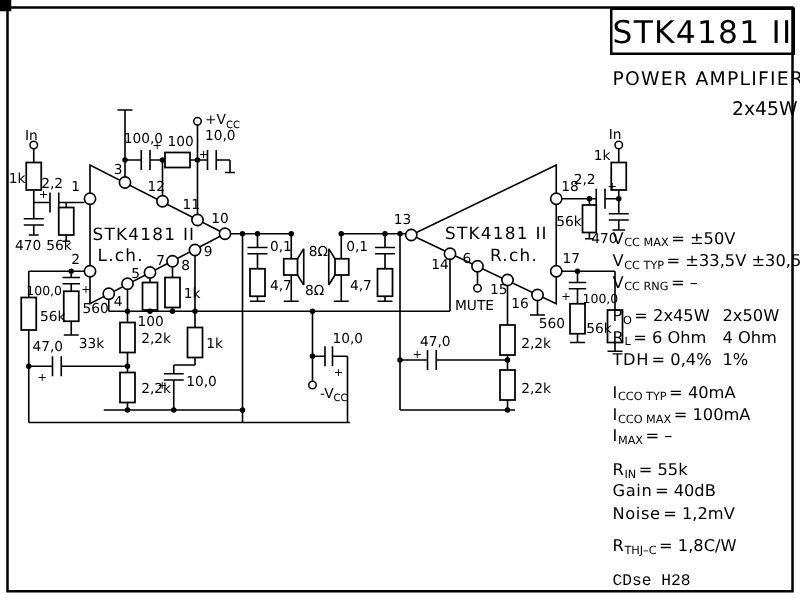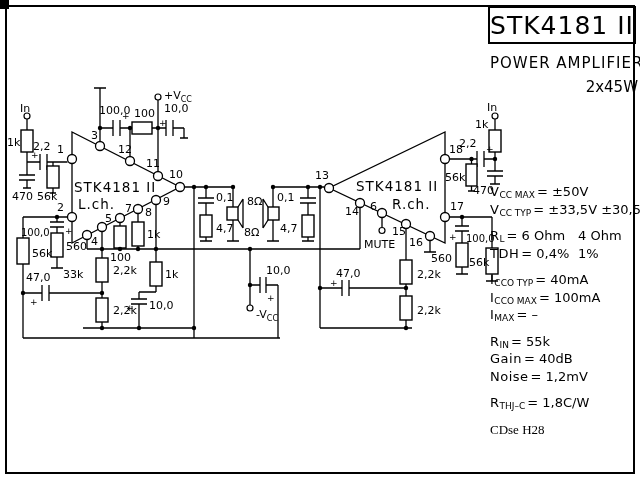--- a/index.html
+++ b/index.html
@@ -10,21 +10,21 @@
             text-align:center;font-size:25px;line-height:36px;letter-spacing:1px;white-space:nowrap}
   .subtitle{position:absolute;left:490px;top:54px;width:148px;text-align:right;font-size:15px;letter-spacing:1px;white-space:nowrap}
   .power{position:absolute;left:490px;top:78px;width:148px;text-align:right;font-size:15px}
   .specs{position:absolute;left:490px;top:184px;width:128px;font-size:13px}
   .spec-group{margin-bottom:9px}
   .spec-row{position:relative;height:17.5px;white-space:nowrap}
   .sym{letter-spacing:0.5px}
   .sub{font-size:9px;vertical-align:-2px}
   .val{margin-left:2px}
   .val2{position:absolute;left:88px;top:0}
-  .sfooter{font-family:Liberation Serif, serif;font-size:13px;margin-top:4px}
+  .sfooter{font-family:Liberation Mono, monospace;font-size:13px;margin-top:4px}
   svg text{font-size:11px;fill:#000}
   svg .icname{font-size:13.5px;letter-spacing:1px}
   svg .lbl10{font-size:10px}
   svg .plus{font-size:9px}
   svg .subT{font-size:8px}
   svg path,svg polygon,svg rect.comp,svg line{stroke:#000;fill:none;stroke-width:1.3}
   svg rect.comp{fill:#fff;stroke-width:1.4}
   svg circle.pin{fill:#fff;stroke:#000;stroke-width:1.3}
   svg circle.term{fill:#fff;stroke:#000;stroke-width:1.2}
   svg circle.dot{fill:#000;stroke:none}
@@ -245,22 +245,24 @@
 <div class="titlebox">
   <span>STK4181 II</span>
 </div>
 <div class="subtitle">POWER AMPLIFIER</div>
 <div class="power">2x45W</div>
 
 <div class="specs">
   <div class="spec-group">
     <div class="spec-row"><span class="sym">V</span><span class="sub">CC MAX</span><span class="val">= ±50V</span><span class="val2"></span></div>
     <div class="spec-row"><span class="sym">V</span><span class="sub">CC TYP</span><span class="val">= ±33,5V ±30,5V</span><span class="val2"></span></div>
-  </div>
-  <div class="spec-group">
+    <div class="spec-row"><span class="sym">V</span><span class="sub">CC RNG</span><span class="val">= –</span><span class="val2"></span></div>
+  </div>
+  <div class="spec-group">
+    <div class="spec-row"><span class="sym">P</span><span class="sub">O</span><span class="val">= 2x45W</span><span class="val2">2x50W</span></div>
     <div class="spec-row"><span class="sym">R</span><span class="sub">L</span><span class="val">= 6 Ohm</span><span class="val2">4 Ohm</span></div>
     <div class="spec-row"><span class="sym">TDH</span><span class="sub"></span><span class="val">= 0,4%</span><span class="val2">1%</span></div>
   </div>
   <div class="spec-group">
     <div class="spec-row"><span class="sym">I</span><span class="sub">CCO TYP</span><span class="val">= 40mA</span></div>
     <div class="spec-row"><span class="sym">I</span><span class="sub">CCO MAX</span><span class="val">= 100mA</span></div>
     <div class="spec-row"><span class="sym">I</span><span class="sub">MAX</span><span class="val">=   –</span></div>
   </div>
   <div class="spec-group">
     <div class="spec-row"><span class="sym">R</span><span class="sub">IN</span><span class="val">= 55k</span></div>

